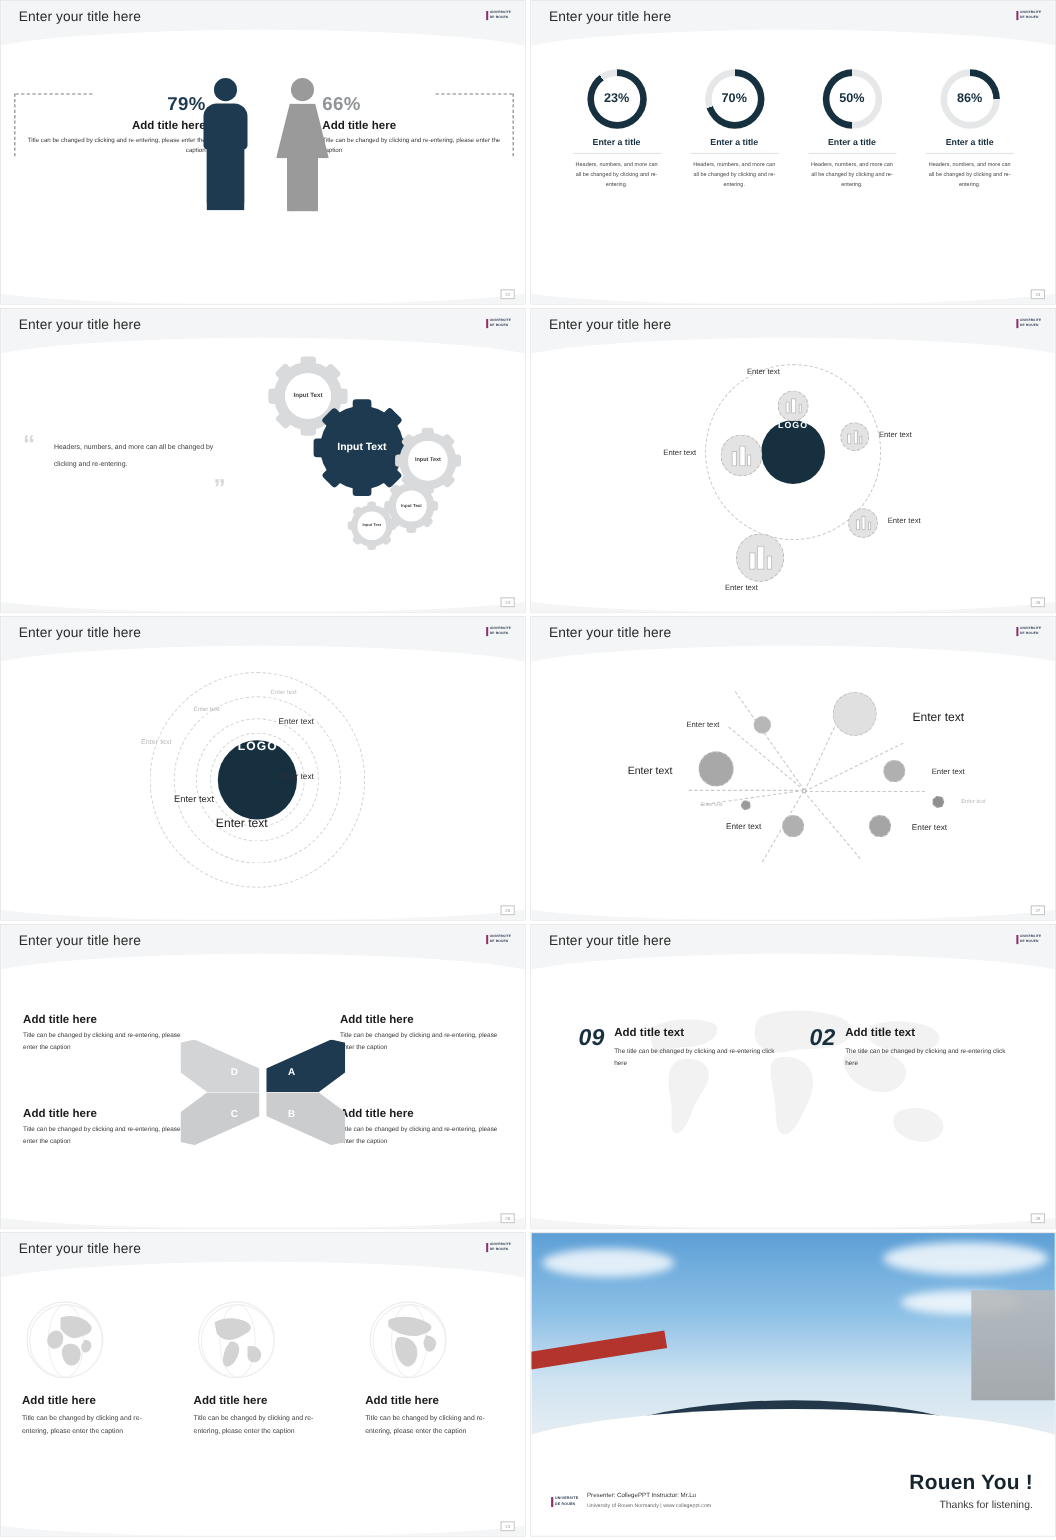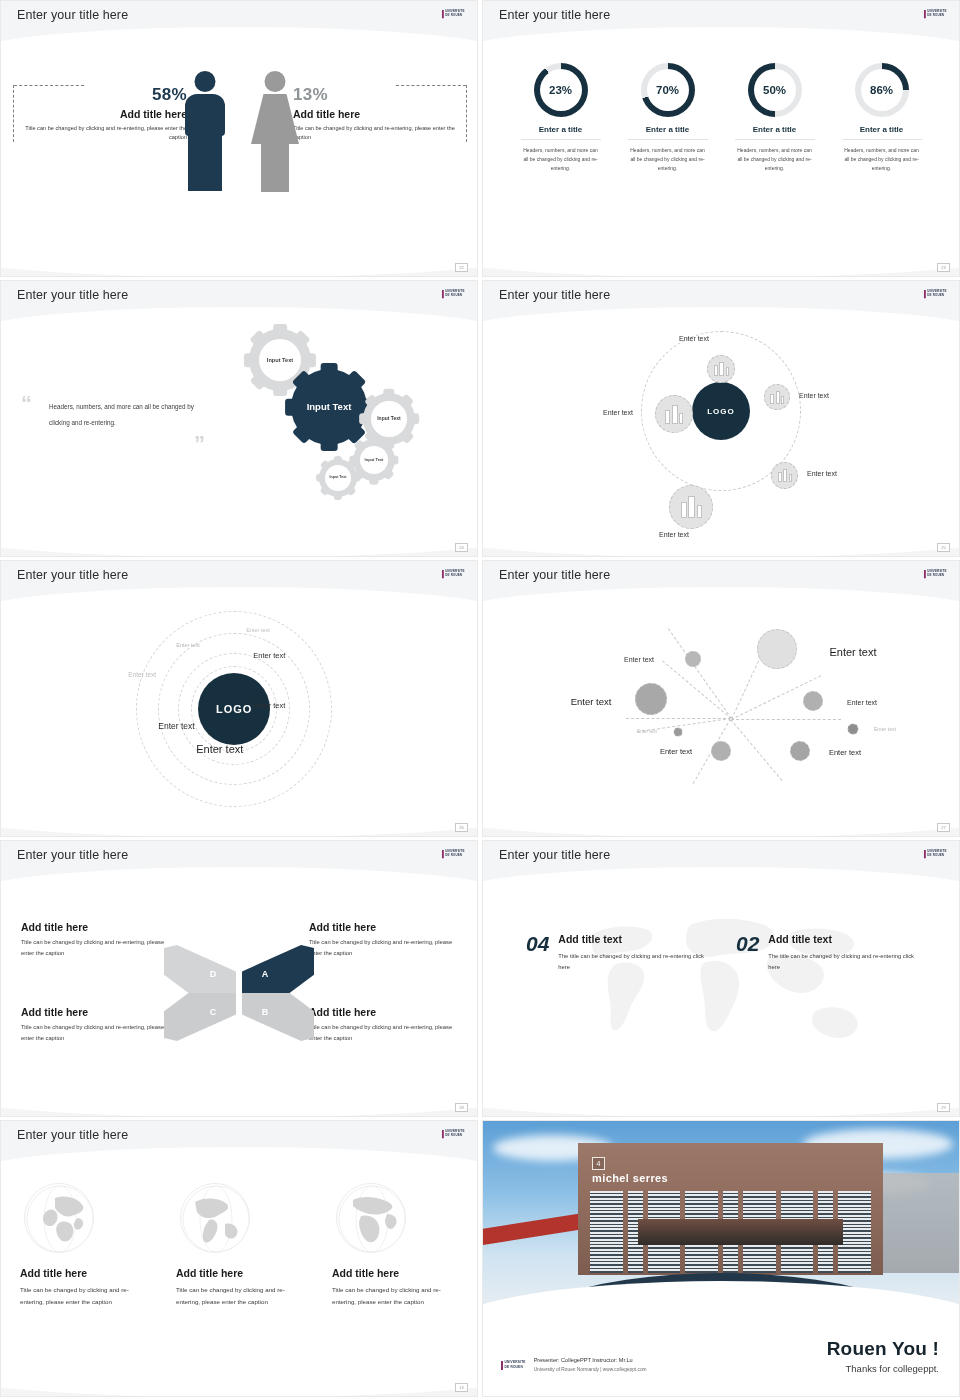--- a/index.html
+++ b/index.html
@@ -140,21 +140,21 @@
 
   
   .orbit4 { position: absolute; left: 0; right: 0; top: 36px; height: 220px; }
   .orbit-ring {
     position: absolute; left: 50%; top: 94px; transform: translate(-50%,-50%);
     width: 160px; height: 160px; border: 1px dashed #c9c9c9; border-radius: 50%;
   }
   .logo-circle {
     position: absolute; left: 50%; top: 50%; transform: translate(-50%,-50%);
     background: #17303f; border-radius: 50%;
-    display: flex; align-items: center; justify-content: center;
+    display: flex; justify-content: center;
     color: #fff; font-weight: 700; letter-spacing: 1px;
   }
   .node {
     position: absolute; border-radius: 50%; background: #e3e3e3;
     border: 1px dashed #bdbdbd;
     display: flex; align-items: center; justify-content: center;
   }
   .bld { display: flex; align-items: flex-end; gap: 1.5px; }
   .bld i { display: block; background: #ffffff; border: 1px solid #c2c2c2; }
   .node-label { position: absolute; font-size: 7px; color: #333; white-space: nowrap; }
@@ -255,27 +255,27 @@
       <div class="bar"></div>
       <div class="lines">
         <span>UNIVERSITE</span>
         <span>DE ROUEN</span>
       </div>
     </div>
 
     <div class="s1-wrap">
       <div class="s1-col left">
         <div class="dash-h"></div>
-        <div class="s1-pct m">58%</div>
+        <div class="s1-pct m">79%</div>
         <div class="s1-sub">Add title here</div>
         <div class="s1-desc">Title can be changed by clicking and re-entering, please enter the caption</div>
       </div>
       <div class="s1-col right">
         <div class="dash-h"></div>
-        <div class="s1-pct f">13%</div>
+        <div class="s1-pct f">66%</div>
         <div class="s1-sub">Add title here</div>
         <div class="s1-desc">Title can be changed by clicking and re-entering, please enter the caption</div>
       </div>
       <div class="figures">
         <div class="pictogram male">
           <div class="pg-head"></div>
             <div class="pg-body-m"></div>
           <div class="pg-legs-m">
               <i style="background:#1e3a50"></i>
               <i style="background:#1e3a50"></i>
@@ -648,21 +648,21 @@
         <path d="M136 26 C158 18 186 20 206 26 C222 32 222 44 210 50 C196 58 176 54 160 58 C144 62 130 54 130 42 C130 34 132 28 136 26 Z"></path>
         <path d="M150 64 C164 60 178 66 182 78 C186 92 178 106 172 118 C166 130 160 136 154 132 C148 128 150 114 148 100 C146 84 140 68 150 64 Z"></path>
         <path d="M214 60 C232 54 252 58 262 66 C272 74 268 86 258 92 C246 98 232 94 222 86 C214 80 206 66 214 60 Z"></path>
         <path d="M236 34 C254 28 276 30 290 36 C302 42 300 52 288 56 C272 62 252 58 240 52 C232 48 230 38 236 34 Z"></path>
         <path d="M262 112 C276 106 294 110 300 120 C306 130 296 140 284 140 C270 140 256 132 256 122 C256 116 258 114 262 112 Z"></path>
       </g>
     </svg>
 
     <div class="num-row">
       <div class="num-item">
-        <div class="big-num">04</div>
+        <div class="big-num">09</div>
         <div>
           <h4>Add title text</h4>
           <p>The title can be changed by clicking and re-entering click here</p>
         </div>
       </div>
       <div class="num-item">
         <div class="big-num">02</div>
         <div>
           <h4>Add title text</h4>
           <p>The title can be changed by clicking and re-entering click here</p>
@@ -740,56 +740,38 @@
 
   <div class="slide">
     <div class="thanks-slide">
       <div class="photo">
         <div class="sky"></div>
         <div class="cloud" style="left:10px;top:14px;width:120px;height:26px;"></div>
         <div class="cloud" style="right:6px;top:8px;width:150px;height:30px;"></div>
         <div class="cloud" style="right:30px;top:52px;width:110px;height:22px;"></div>
         <div class="building-side"></div>
         <div class="red-roof"></div>
-        <div class="building">
-          <div class="bldg-sign">
-            <div class="numbox">4</div>
-            <div class="name">michel serres</div>
-          </div>
-          <div class="win-grid">
-            <div class="win"></div>
-              <div class="win w2"></div>
-            <div class="win"></div>
-              <div class="win"></div>
-            <div class="win w2"></div>
-              <div class="win"></div>
-            <div class="win"></div>
-              <div class="win w2"></div>
-            <div class="win"></div>
-          </div>
-          <div class="canopy"></div>
-        </div>
         <div class="dark-band"></div>
         <div class="photo-mask"></div>
       </div>
 
       <div class="thanks-footer">
         <div class="brand-logo" style="position:static;transform:scale(1)">
           <div class="bar"></div>
           <div class="lines">
             <span>UNIVERSITE</span>
             <span>DE ROUEN</span>
           </div>
         </div>
         <div class="t">
           <div>Presenter: CollegePPT   Instructor: Mr.Lu</div>
           <div class="sub">University of Rouen Normandy  |  www.collegeppt.com</div>
         </div>
       </div>
 
       <div class="thanks-big">
         <h2>Rouen You !</h2>
-        <p>Thanks for collegeppt.</p>
+        <p>Thanks for listening.</p>
       </div>
     </div>
   </div>
 
 </div>
 
 </body></html>

